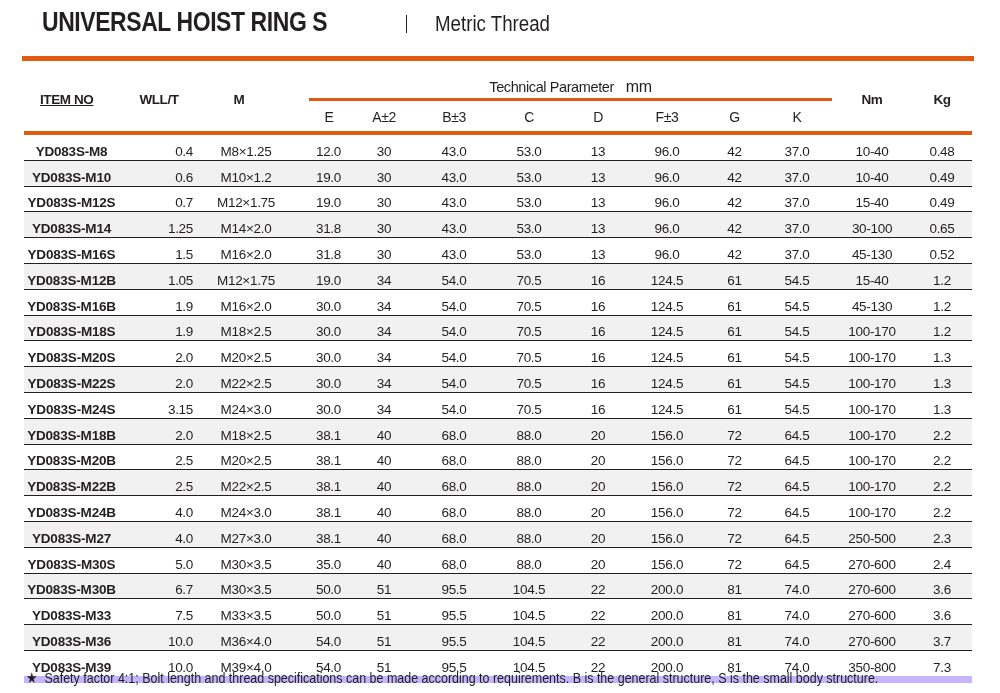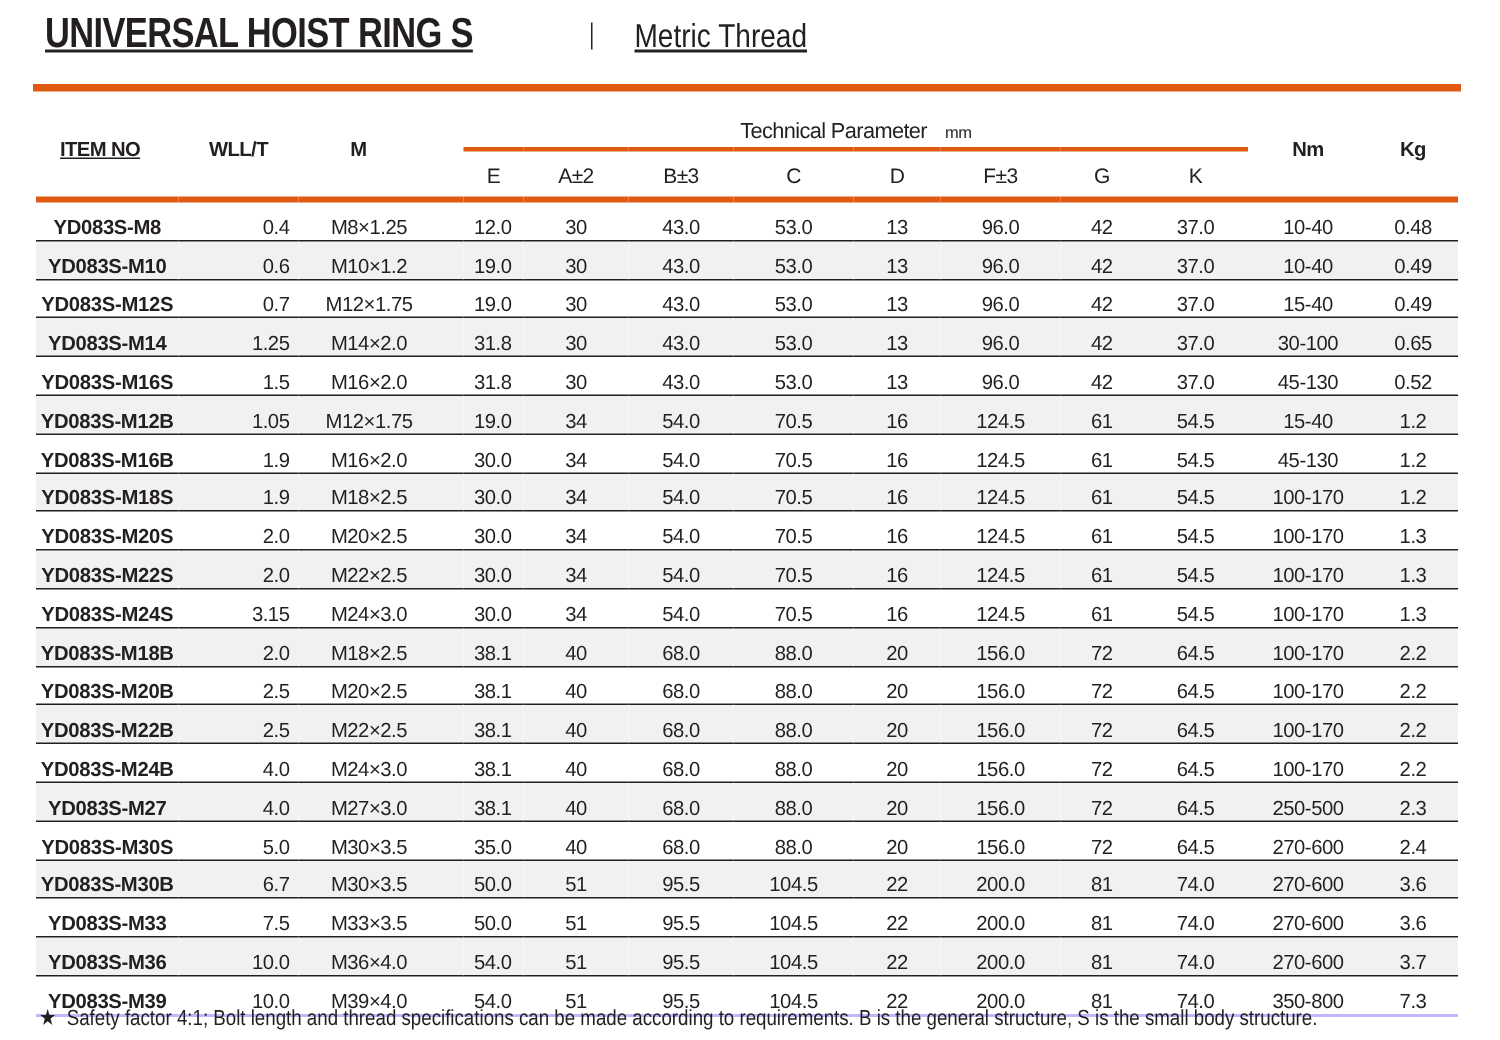--- a/index.html
+++ b/index.html
@@ -10,27 +10,26 @@
     body {
       width: 1000px;
       height: 693px;
       position: relative;
       overflow: hidden;
       font-family: "Liberation Sans", "DejaVu Sans", sans-serif;
       color: #222222;
     }
     .title-bar {
       position: absolute;
-      left: 30px;
+      left: 42px;
       top: 0px;
       height: 44px;
       display: flex;
       align-items: center;
       white-space: nowrap;
-      text-decoration: underline;
     }
     .title-main {
       font-family: "Liberation Sans", sans-serif;
       font-weight: bold;
       font-size: 28px;
       letter-spacing: -0.5px;
       color: #231f20;
       transform: scaleX(0.82);
       transform-origin: left center;
       display: inline-block;
@@ -81,21 +80,21 @@
     }
     table.spec th.tp-head {
       font-weight: normal;
       height: 28px;
       vertical-align: bottom;
       padding-bottom: 2px;
       border-bottom: 3px solid #e05a12;
       font-size: 14.5px;
     }
     table.spec th.tp-head .unit {
-      font-size: 11px;
+      font-size: 16px;
       margin-left: 12px;
     }
     table.spec th.sub {
       font-weight: normal;
       font-size: 14px;
       height: 28px;
       padding-top: 2px;
     }
     table.spec th.span2 {
       vertical-align: middle;
@@ -113,21 +112,21 @@
       border-bottom: 1px solid #231f20;
       letter-spacing: -0.3px;
       white-space: nowrap;
       vertical-align: bottom;
       padding-bottom: 1px;
     }
     table.spec tbody tr:nth-child(even) td {
       background: #f1f1f1;
     }
     table.spec tbody tr:last-child td {
-      border-bottom: 2px solid #c4b5fd;
+      border-bottom: 7px solid #c4b5fd;
       margin-left: 16px;
     }
     table.spec td.item {
       text-align: center;
       font-weight: bold;
       padding-left: 0px;
       letter-spacing: -0.2px;
     }
     table.spec td.wll { text-align: right; padding-right: 6px; }
     table.spec td.m { padding-right: 16px; }

